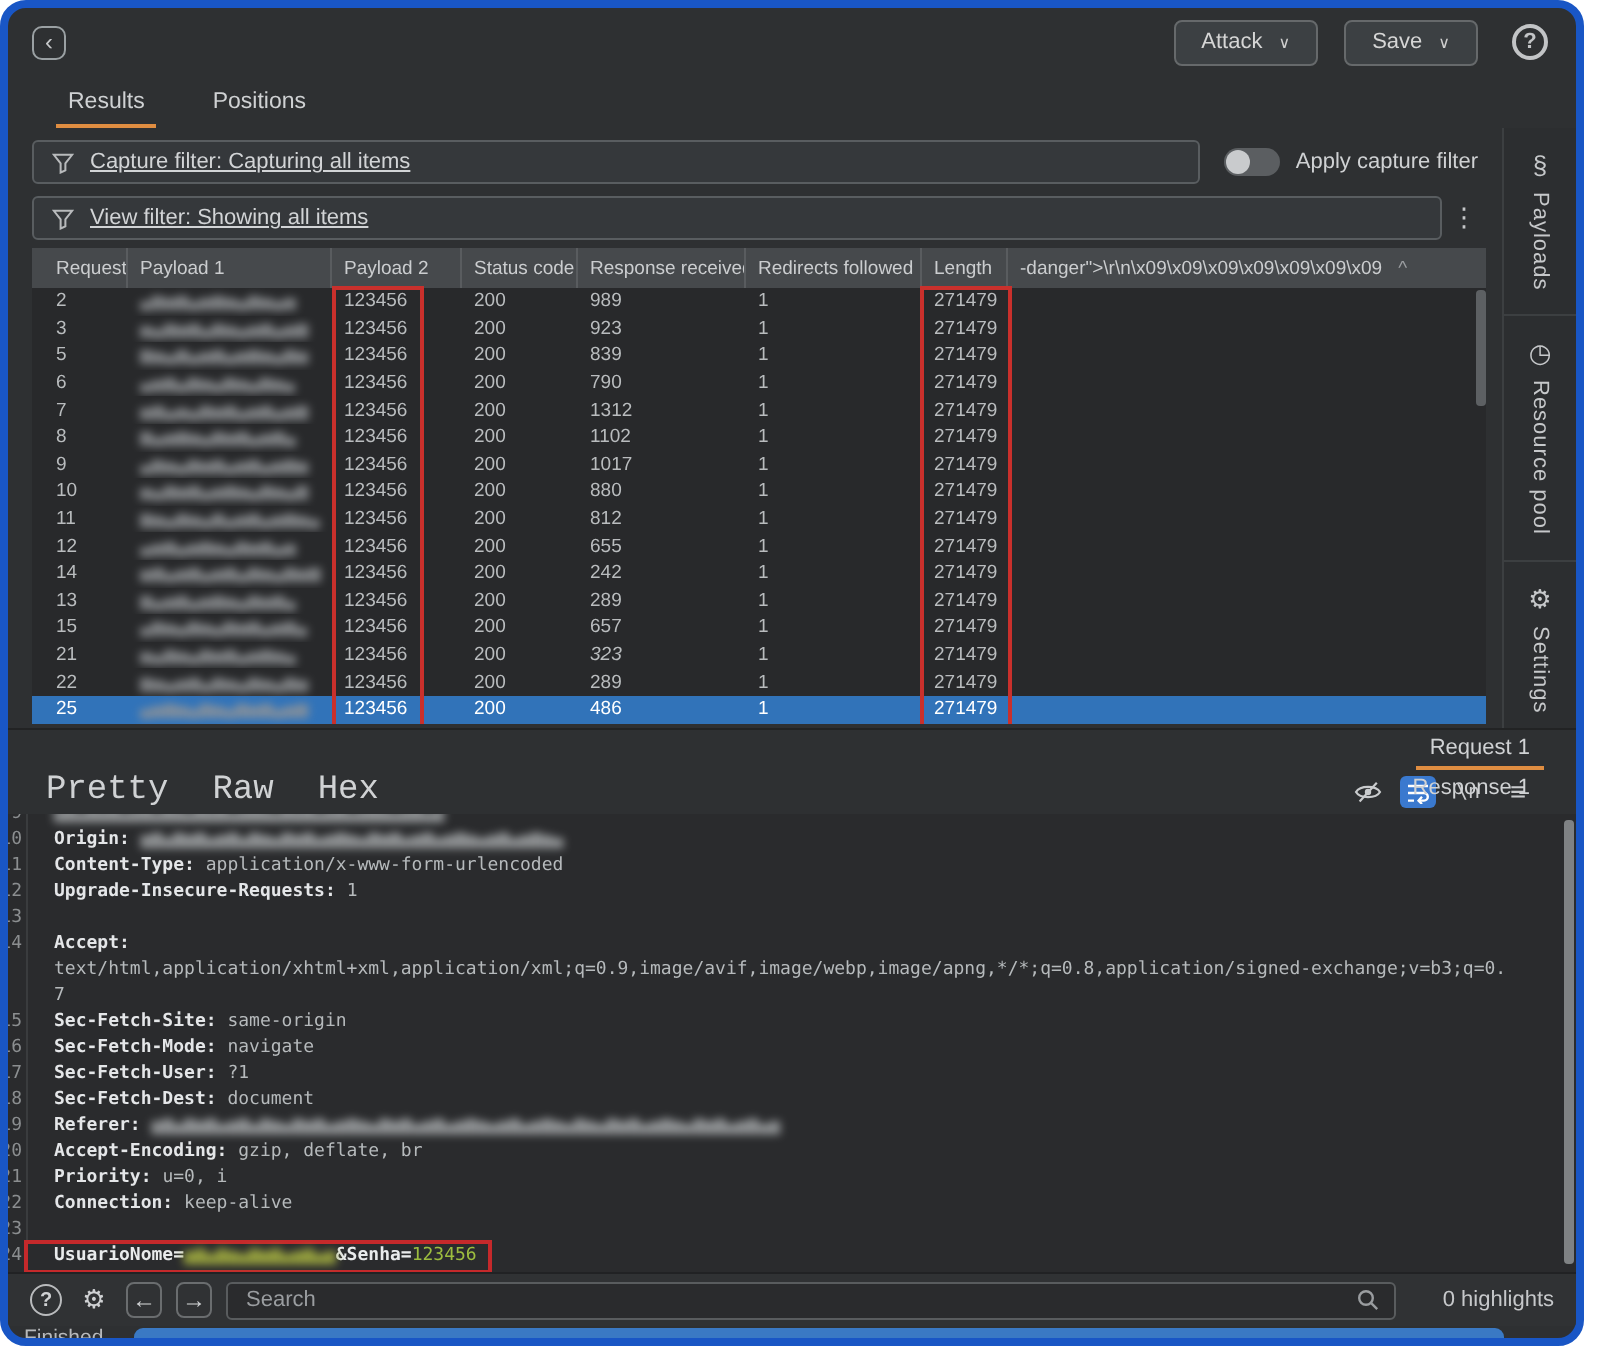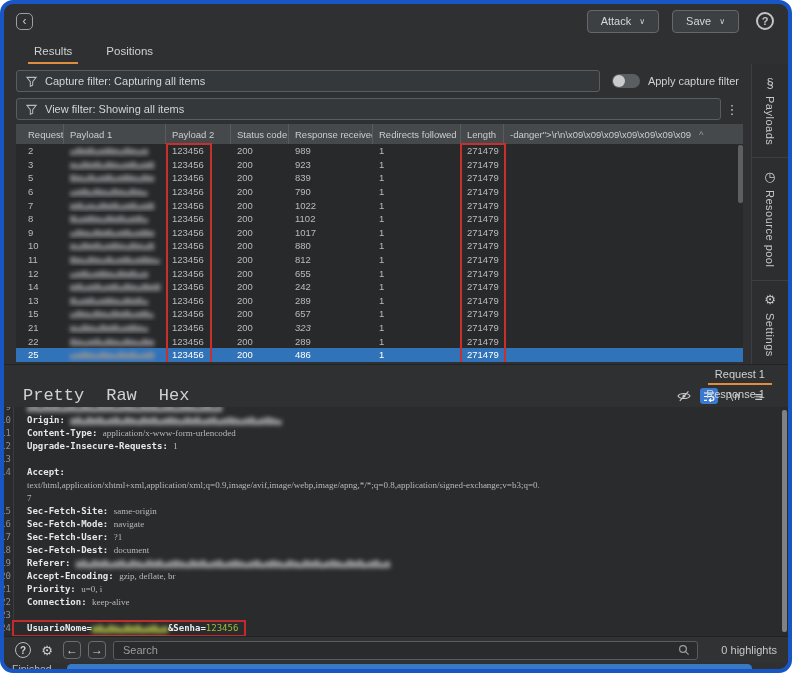--- a/index.html
+++ b/index.html
@@ -30,21 +30,21 @@
   .tab { padding:4px 14px 7px; font-size:11.5px; color:#cfd1d3; position:relative; }
   .tab.active::after { content:""; position:absolute; left:8px; right:8px; bottom:0; height:2px; background:#e08d41; }
 
   
   .mainrow { display:flex; height:300px; }
   .leftcol { flex:1; padding:6px 8px 0 12px; position:relative; min-width:0; }
   .fbrow { display:flex; align-items:center; }
   .fbrow.cap { margin-bottom:6px; }
   .fbrow.view { margin-bottom:4px; }
   .filterbar { height:22px; background:#35383b; border:1px solid #595d60; border-radius:3px;
-               display:flex; align-items:center; padding:0 9px; gap:8px; font-size:11px; color:#d2d4d6; flex:1; }
+               display:flex; align-items:center; padding:0 9px; gap:8px; font-size:11px; color:#d2d4d6; flex:1;text-decoration:underline; }
   .apply { display:flex; align-items:center; gap:8px; padding:0 4px 0 12px; font-size:11px; color:#cfd1d3; white-space:nowrap; }
   .toggle { width:28px; height:14px; border-radius:7px; background:#5b5e61; position:relative; }
   .toggle::after { content:""; position:absolute; left:1px; top:1px; width:12px; height:12px; border-radius:50%; background:#c9cbcd; }
   .kebab { width:22px; text-align:center; font-size:13px; color:#c4c6c8; }
 
   
   .tablewrap { position:relative; height:238px; background:#28292b; font-size:9.5px; overflow:hidden; }
   .thead { display:flex; height:20px; background:#46494c; align-items:center; color:#cbcdcf; }
   .hcell { padding-left:6px; border-right:1px solid #595c5f; height:100%; display:flex; align-items:center;
            white-space:nowrap; overflow:hidden; }
@@ -82,21 +82,21 @@
 
   
   .editor { height:229px; background:#2a2b2d; overflow:hidden; position:relative;
             font-family:"DejaVu Sans Mono",monospace; font-size:9px; }
   .elines { margin-top:-6px; }
   .eline { display:flex; height:13px; line-height:13px; white-space:pre; }
   .egut { width:10px; min-width:10px; text-align:right; direction:rtl; overflow:hidden;
           color:#8b8e90; padding-right:2px; border-right:1px solid #3a3c3e; }
   .econtent { padding-left:13px; }
   .sn { color:#e4e6e8; font-weight:bold; }
-  .sv { color:#b6babc;font-family:Liberation Serif, serif; }
+  .sv { color:#b6babc; }
   .sr { color:#9fa2a4; filter:blur(2px); opacity:.85; }
   .srg { color:#99a43f; filter:blur(2px); opacity:.95; }
   .sg { color:#9dbd3f; }
   .sp { color:#e9ebec; font-weight:bold; }
   .eline.boxed .econtent { outline:2px solid #c5292b; padding-right:6px; }
   .escroll { position:absolute; right:1px; top:3px; width:5px; height:222px; background:#7f8284; border-radius:2px; }
 
   
   .searchrow { height:27px; display:flex; align-items:center; gap:7px; padding:0 11px;
                border-top:1px solid #212224; background:#303234; }
@@ -231,21 +231,21 @@
               <div class="tcell" style="flex: 0 0 43px;">271479</div>
               <div class="tcell" style="flex: 1 1 0%;"></div>
             </div>
             <div class="trow">
               <div class="tcell" style="flex: 0 0 48px; padding-left: 12px;">7</div>
               <div class="tcell" style="flex: 0 0 102px;">
                 <span class="p1smudge">▅▆▄▅▄▆▅▆▄▅▆▄▅▆</span>
               </div>
               <div class="tcell" style="flex: 0 0 65px;">123456</div>
               <div class="tcell" style="flex: 0 0 58px;">200</div>
-              <div class="tcell" style="flex: 0 0 84px;">1022</div>
+              <div class="tcell" style="flex: 0 0 84px;">1312</div>
               <div class="tcell" style="flex: 0 0 88px;">1</div>
               <div class="tcell" style="flex: 0 0 43px;">271479</div>
               <div class="tcell" style="flex: 1 1 0%;"></div>
             </div>
             <div class="trow">
               <div class="tcell" style="flex: 0 0 48px; padding-left: 12px;">8</div>
               <div class="tcell" style="flex: 0 0 102px;">
                 <span class="p1smudge">▆▄▅▆▅▄▆▅▆▄▅▆▄</span>
               </div>
               <div class="tcell" style="flex: 0 0 65px;">123456</div>

